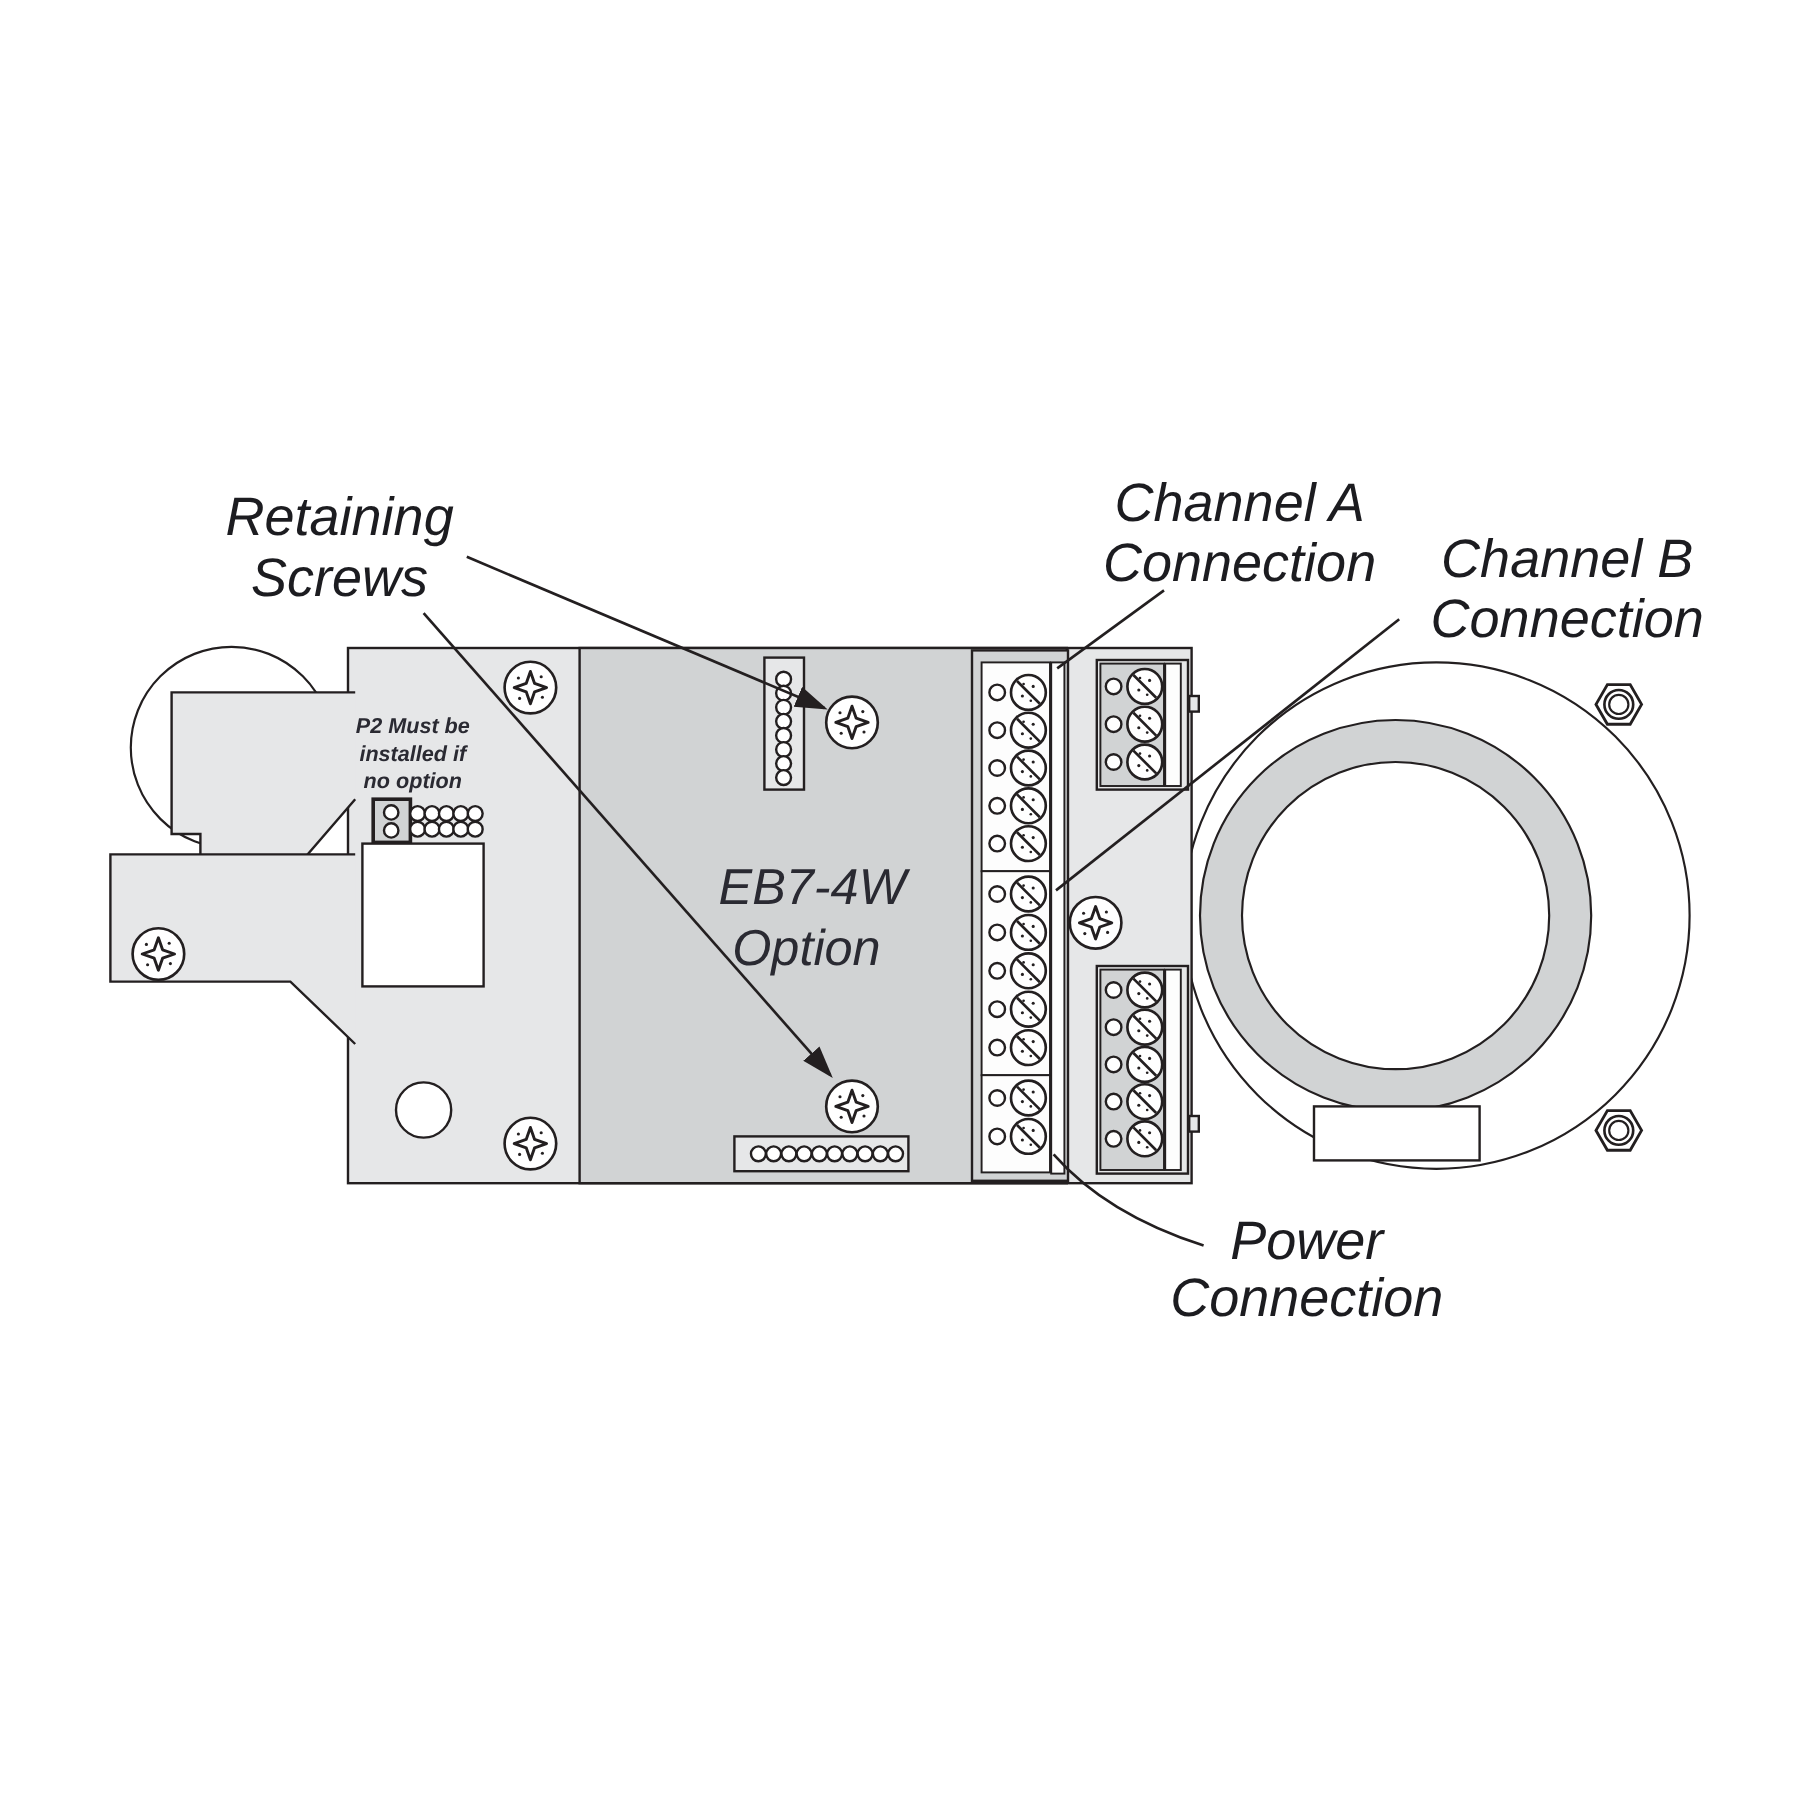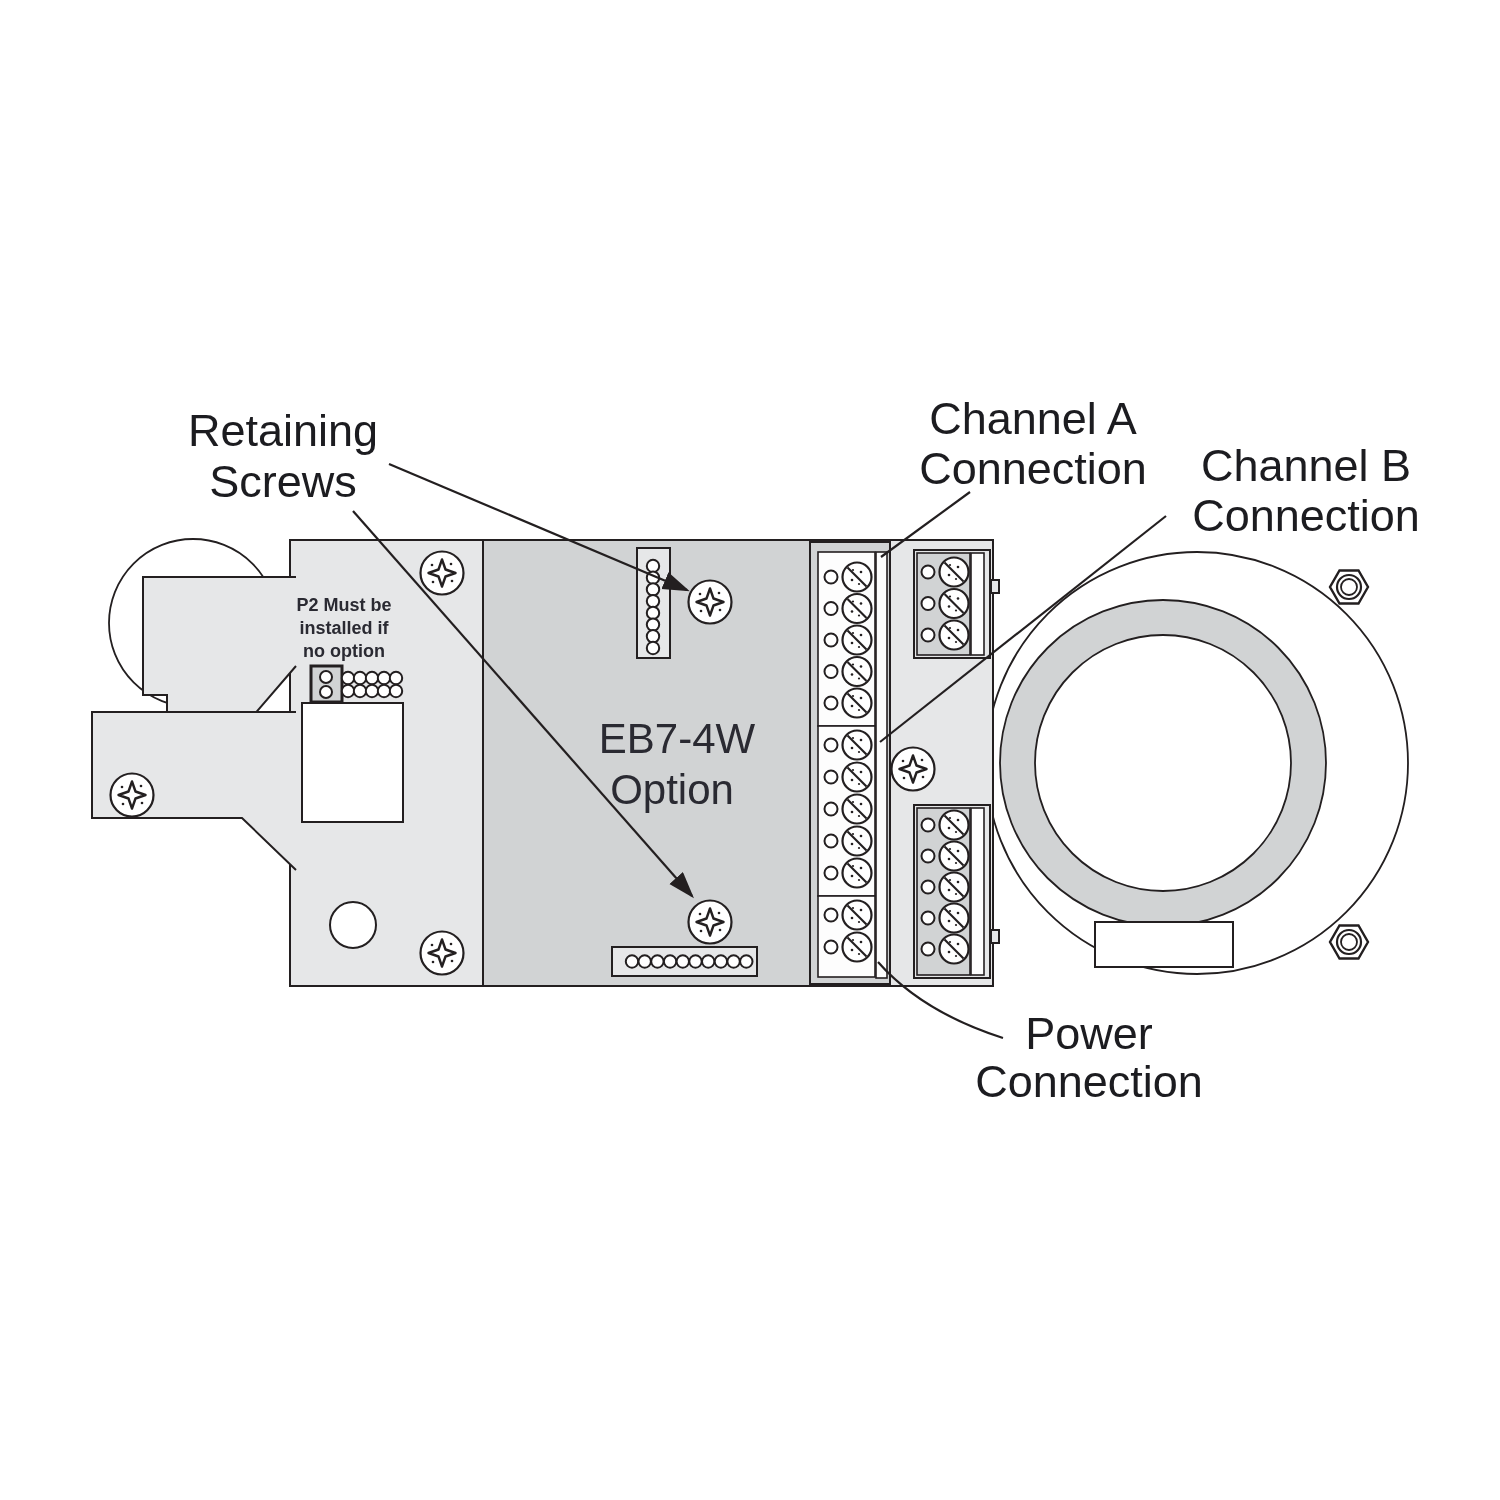--- a/index.html
+++ b/index.html
@@ -1,17 +1,17 @@
 <!DOCTYPE html>
 <html><head>
 <meta charset="utf-8">
 <style>
   html,body{margin:0;padding:0;background:#ffffff;}
   .stage{position:relative;width:1500px;height:1128px;background:#ffffff;overflow:hidden;
-         font-family:"Liberation Sans", sans-serif;}
+         font-family:"Liberation Sans", sans-serif;font-style:italic;}
   svg{position:absolute;left:0;top:0;}
   .outline{fill:none;stroke:#231f20;stroke-width:2;}
   .board-light{fill:#e6e7e8;stroke:#231f20;stroke-width:2;}
   .board-mid{fill:#d1d3d4;stroke:#231f20;stroke-width:2;}
   .white-part{fill:#ffffff;stroke:#231f20;stroke-width:2;}
   .white-part-thin{fill:#fdfdfd;stroke:#231f20;stroke-width:1.6;}
   .leader{fill:none;stroke:#231f20;stroke-width:2.2;}
   .lbl{fill:#1c1c20;font-size:45px;font-family:"Liberation Sans", sans-serif;}
   .lbl-mid{text-anchor:middle;}
   .board-txt{fill:#2a2a32;font-size:42px;font-family:"Liberation Sans", sans-serif;text-anchor:middle;}

